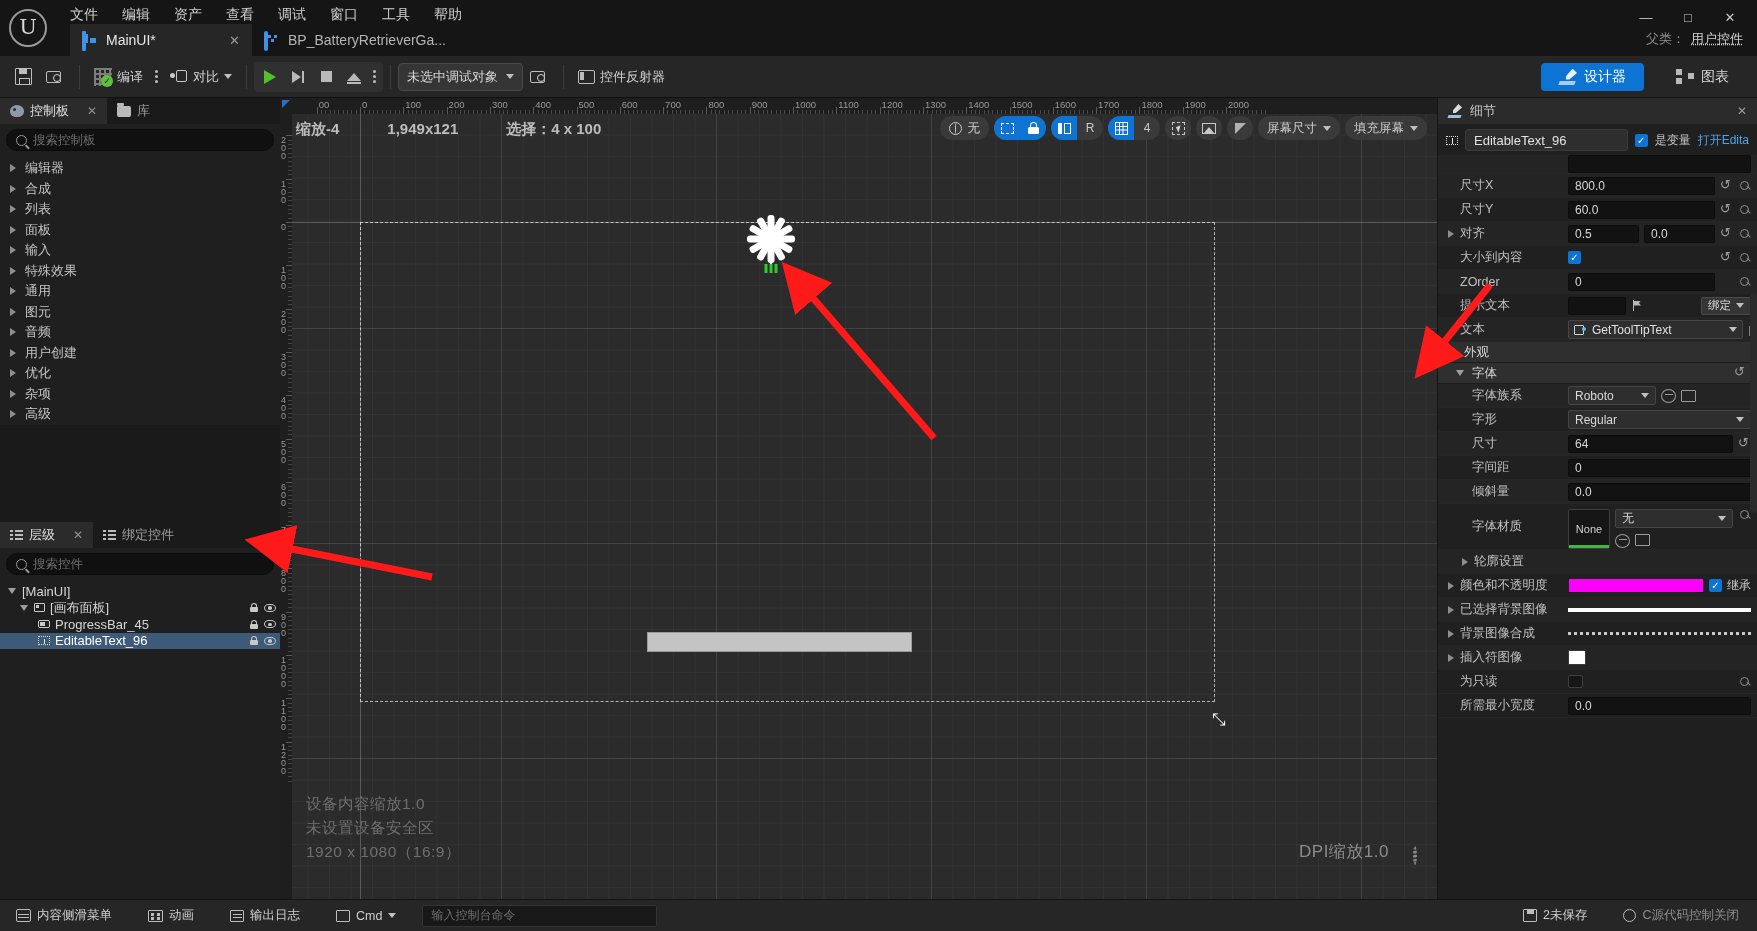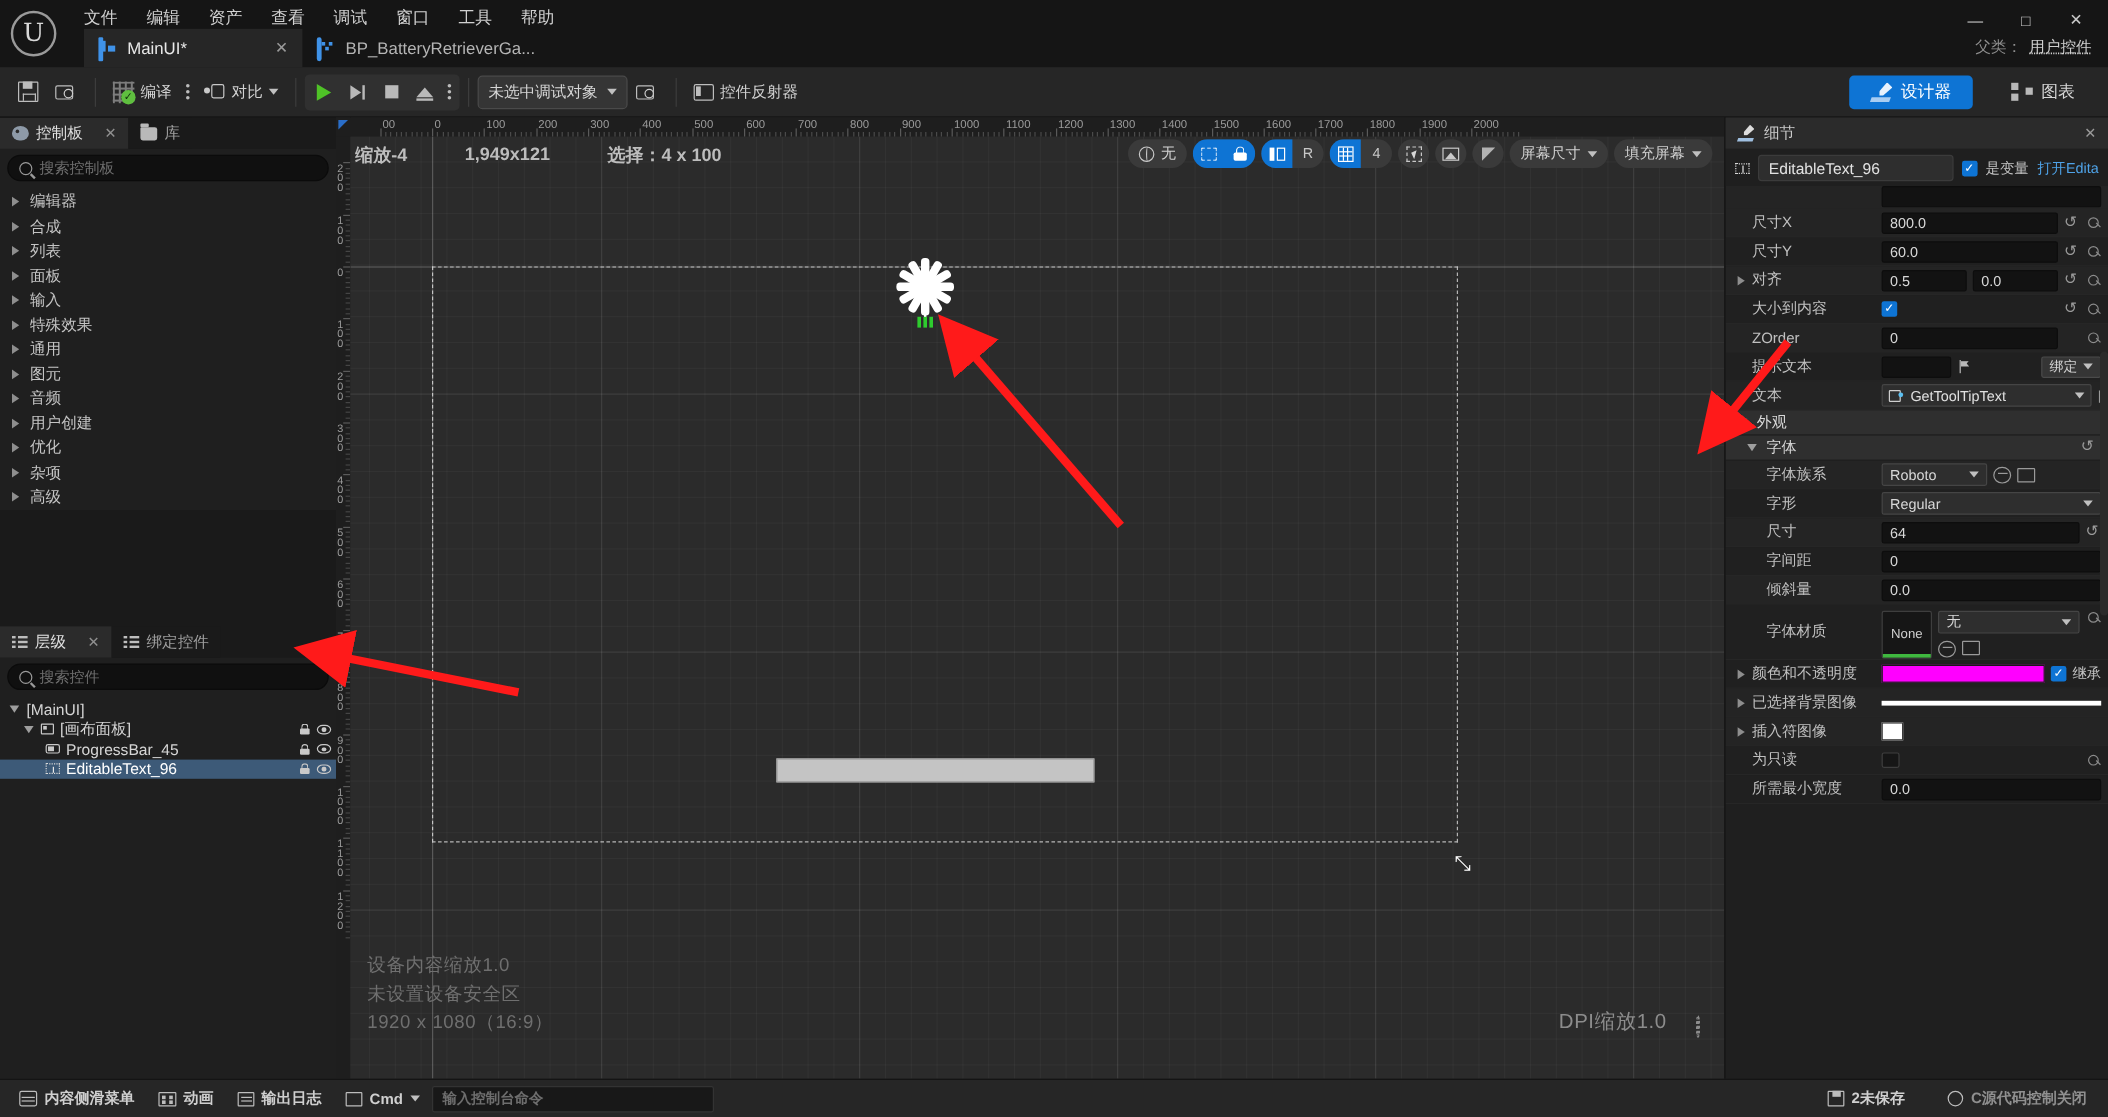--- a/index.html
+++ b/index.html
@@ -326,21 +326,21 @@
   .mat-box{width:42px;height:40px;background:#161616;border:1px solid #3e3e3e;border-radius:2px;display:flex;align-items:center;justify-content:center;color:#d0d0d0;font-size:11px;position:relative;}
   .mat-box::after{content:'';position:absolute;left:0;right:0;bottom:0;height:2.5px;background:#3fb83f;}
   .mat-tools{display:flex;gap:5px;margin-top:3px;}
   .circ-btn{width:15px;height:14px;border:1.3px solid #9a9a9a;border-radius:50%;position:relative;}
   .circ-btn::after{content:'';position:absolute;left:3px;top:4px;width:8px;height:1.4px;background:#9a9a9a;}
   .folder-btn{width:15px;height:12px;border:1.3px solid #9a9a9a;border-radius:1px;}
 
   .right-scroll{position:absolute;right:0;top:195px;width:7px;height:220px;background:#2b2b2b;border-radius:4px;}
 
   
-  .statusbar{height:32px;background:#262626;display:flex;align-items:center;gap:0;padding:0 6px;flex:none;border-top:1px solid #141414;position:relative;font-weight:bold;}
+  .statusbar{height:32px;background:#262626;display:flex;align-items:center;gap:16px;padding:0 6px;flex:none;border-top:1px solid #141414;position:relative;}
   .sb-item{display:flex;align-items:center;gap:6px;padding:0 10px;height:24px;color:#cfcfcf;font-size:12.5px;border-radius:3px;}
   .sb-caret{width:0;height:0;border-top:5px solid #c0c0c0;border-left:4px solid transparent;border-right:4px solid transparent;}
   .cmd-input{height:22px;width:235px;background:#181818;border:1px solid #333;border-radius:2px;display:flex;align-items:center;padding:0 8px;color:#6e6e6e;font-size:12px;}
   .sb-right{position:absolute;right:8px;display:flex;align-items:center;gap:16px;}
   .ico-drawer{width:15px;height:13px;border:1.3px solid #bdbdbd;border-radius:2px;position:relative;}
   .ico-drawer::after{content:'';position:absolute;left:1px;top:4px;width:11px;height:1.3px;background:#bdbdbd;box-shadow:0 3px 0 #bdbdbd;}
   .ico-film{width:15px;height:12px;border:1.3px solid #bdbdbd;border-radius:1px;position:relative;}
   .ico-film::after{content:'';position:absolute;left:2px;top:2px;width:3px;height:3px;background:#bdbdbd;box-shadow:6px 0 0 #bdbdbd,0 4px 0 #bdbdbd,6px 4px 0 #bdbdbd;}
   .ico-out{width:14px;height:12px;border:1.3px solid #bdbdbd;border-radius:1px;position:relative;}
   .ico-out::after{content:'';position:absolute;left:2px;top:3px;width:9px;height:1.2px;background:#bdbdbd;box-shadow:0 3px 0 #bdbdbd;}
@@ -1337,38 +1337,54 @@
                 <span class="caret"></span>
               </span>
               <span class="mat-tools">
                 <span class="circ-btn"></span>
                 <span class="folder-btn"></span>
               </span>
             </span>
             <span class="pin-ico"></span>
           </div>
         </div>
+        <div class="prow">
+          <div class="plabel indent" style="padding-left:24px">
+            <span class="arrow-r"></span>
+            <span>轮廓设置</span>
+          </div>
+          <div class="pval"></div>
+        </div>
         <div class="prow alt">
           <div class="plabel" style="padding-left:10px">
             <span class="arrow-r"></span>
             <span>颜色和不透明度</span>
           </div>
           <div class="pval">
             <span class="color-swatch"></span>
             <span class="chk">✓</span>
             <span class="tiny-lbl">继承</span>
           </div>
         </div>
         <div class="prow">
           <div class="plabel" style="padding-left:10px">
             <span class="arrow-r"></span>
             <span>已选择背景图像</span>
           </div>
           <div class="pval">
               <span class="white-bar"></span>
+            </div>
+        </div>
+        <div class="prow alt">
+          <div class="plabel" style="padding-left:10px">
+            <span class="arrow-r"></span>
+            <span>背景图像合成</span>
+          </div>
+          <div class="pval">
+              <span class="dotted-bar"></span>
             </div>
         </div>
         <div class="prow">
           <div class="plabel" style="padding-left:10px">
             <span class="arrow-r"></span>
             <span>插入符图像</span>
           </div>
           <div class="pval">
               <span class="small-white"></span>
             </div>

